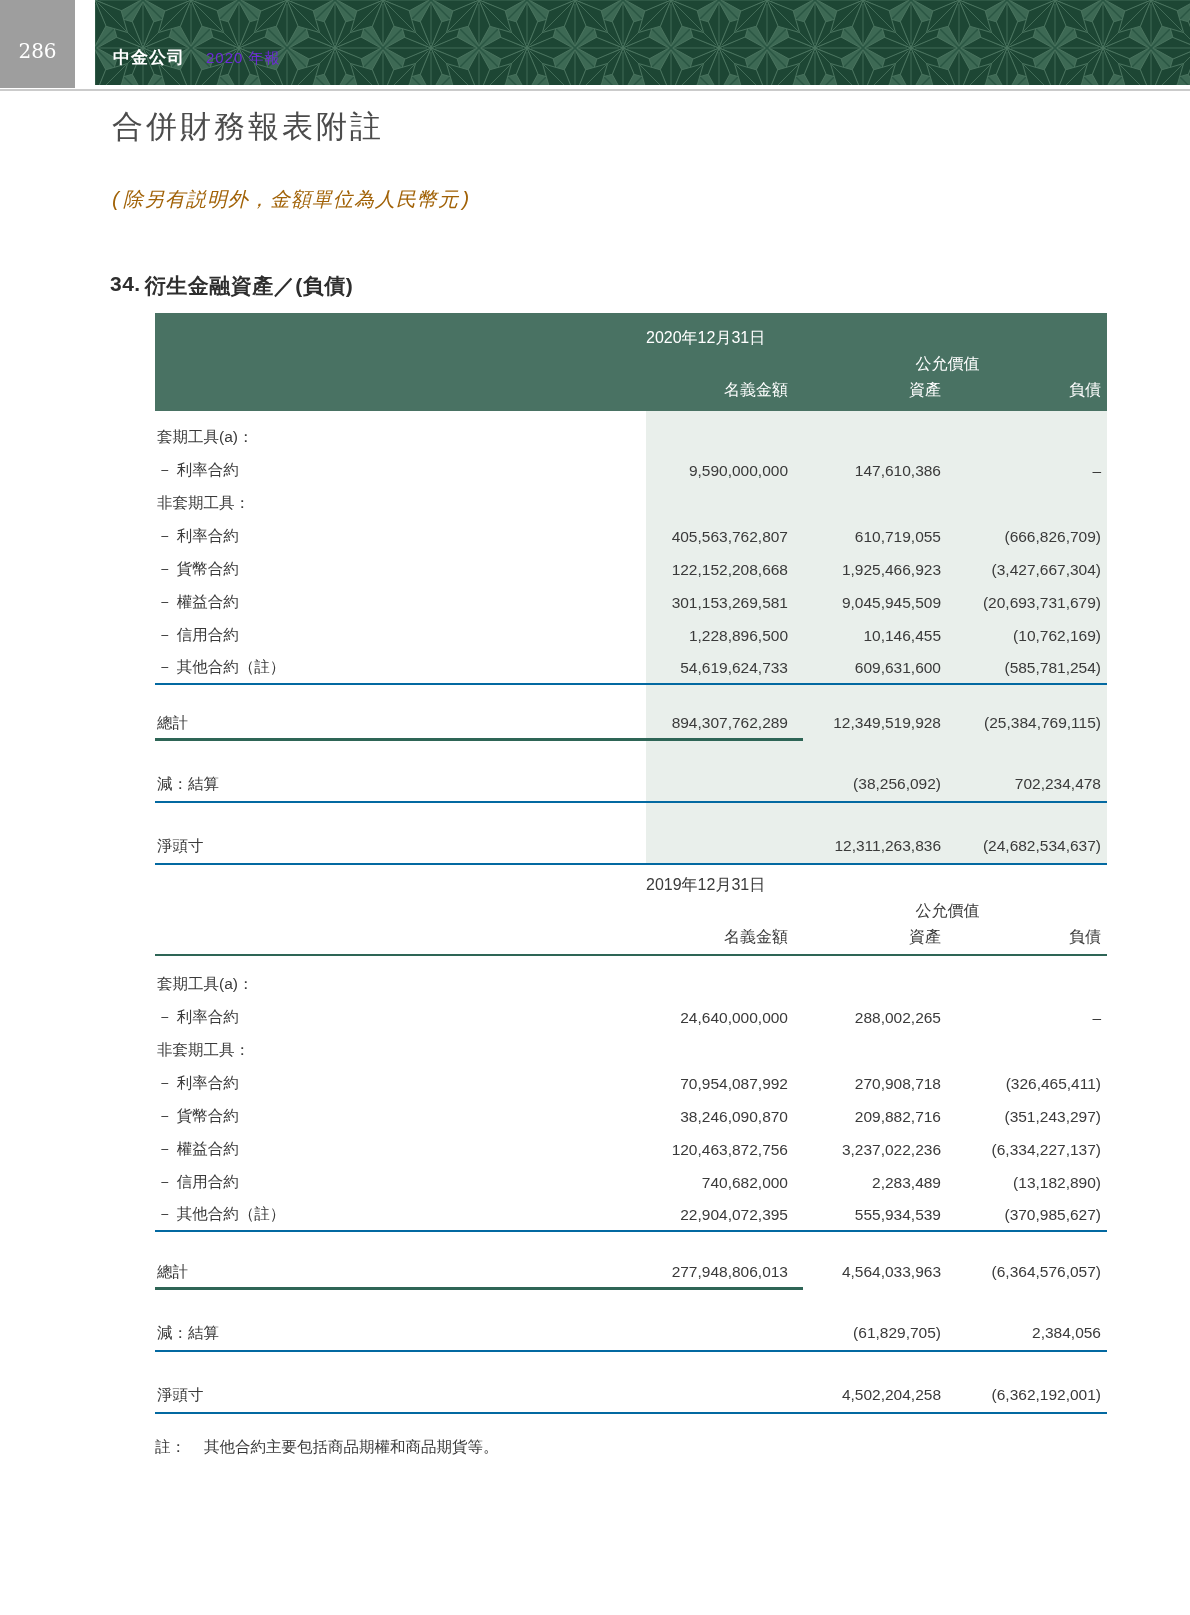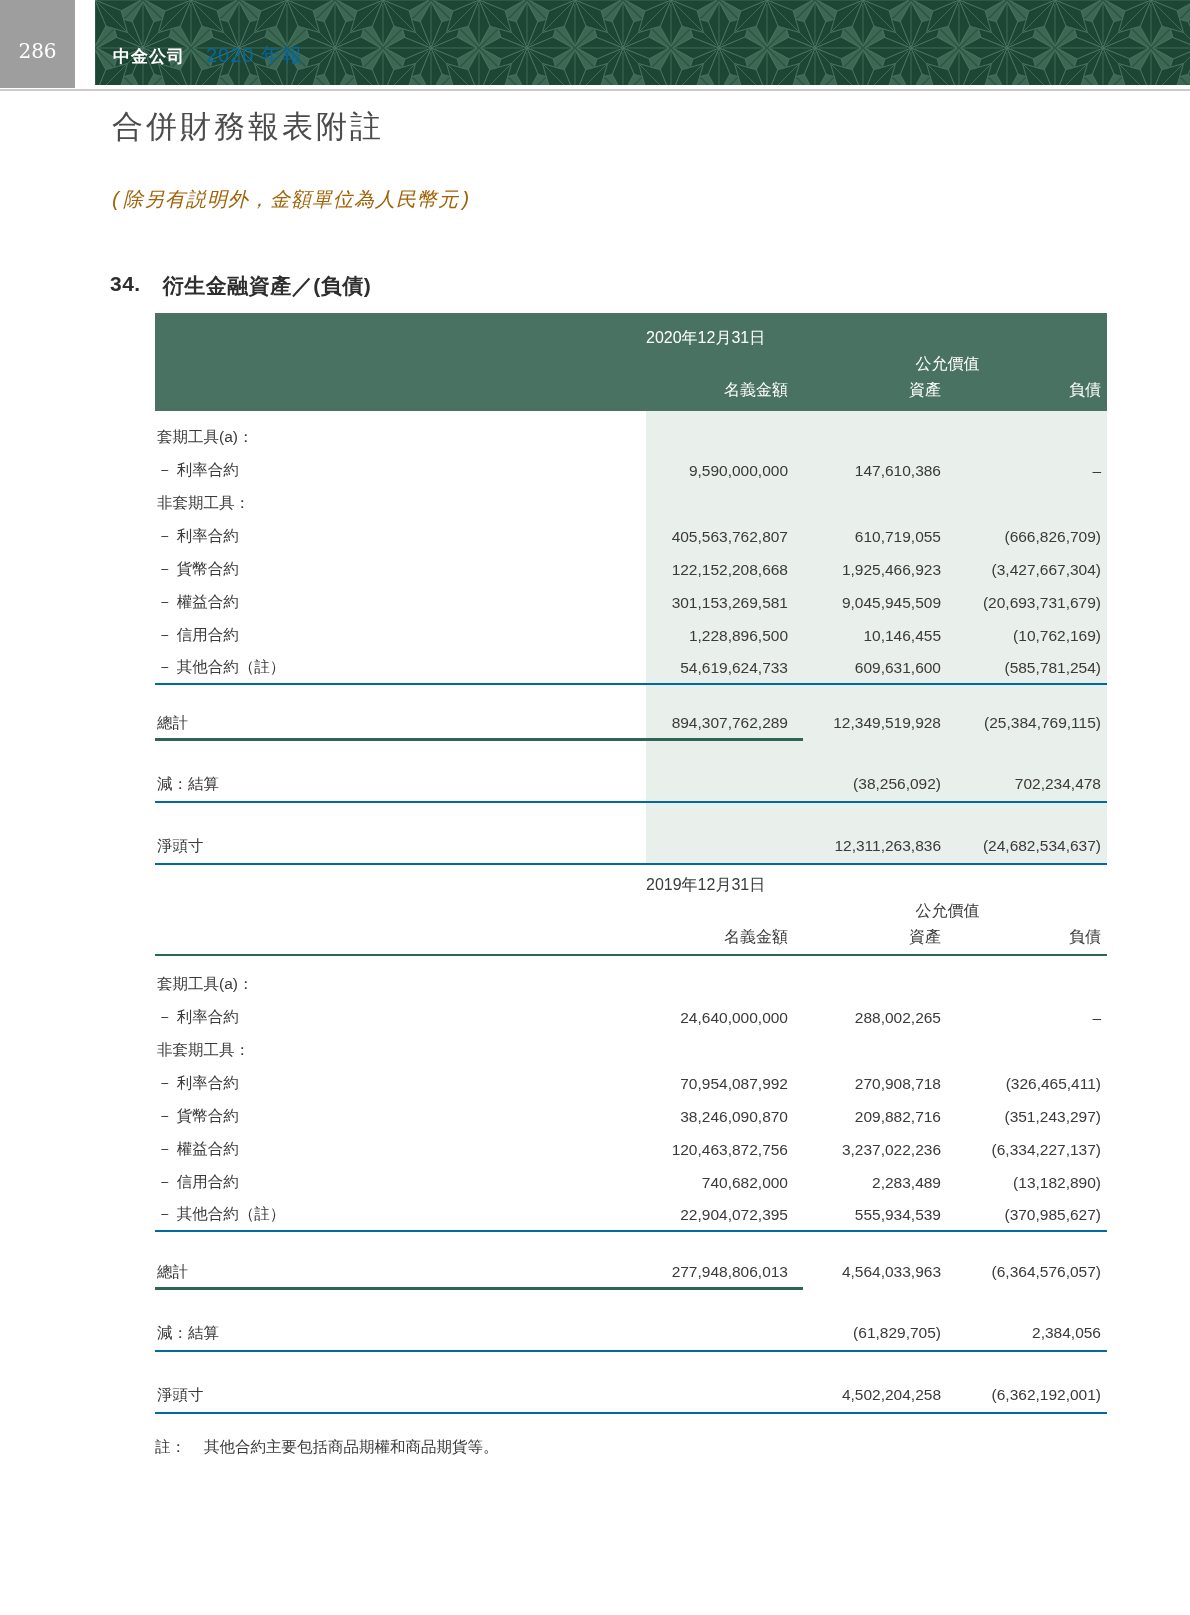--- a/index.html
+++ b/index.html
@@ -18,35 +18,35 @@
   }
   .banner {
     position:absolute; left:95px; top:0; width:1095px; height:85px; overflow:hidden;
   }
   .banner svg { position:absolute; left:0; top:0; }
   .banner-text {
     position:absolute; left:18px; bottom:16px; display:flex; align-items:baseline; gap:21px;
     z-index:2;
   }
   .brand { color:#ffffff; font-weight:bold; font-size:17px; letter-spacing:1px; }
-  .edition { color:#0369a1; font-size:20px; letter-spacing:1px; }
+  .edition { color:#6d28d9; font-size:15px; letter-spacing:1px; }
   .header-rule { position:absolute; left:0; top:89px; width:1190px; height:2px; background:#cbcbcb; }
 
   
   .doc-title {
     position:absolute; left:112px; top:106px;
     font-family:"DejaVu Serif", serif; font-size:31px; color:#4c4c4c; letter-spacing:3px;
   }
   .unit-note {
     position:absolute; left:110px; top:186px;
     font-family:Liberation Mono, monospace; font-style:italic; font-size:20px;
     color:#a16207; letter-spacing:1px;
   }
   .section-head {
-    position:absolute; left:110px; top:272px; display:flex; gap:22px;
+    position:absolute; left:110px; top:272px; display:flex; gap:4px;
     font-size:21px; font-weight:bold; color:#2e2e2e; letter-spacing:0.5px;
   }
 
   
   .tbl { position:absolute; left:155px; width:952px; }
   .grid4 { display:grid; grid-template-columns:491px 142px 153px 166px; align-items:center; }
   .c { text-align:right; white-space:nowrap; }
   .c4 { padding-right:6px; }
   .lbl { text-align:left; padding-left:2px; }
   .row { height:33px; font-size:15.5px; }

